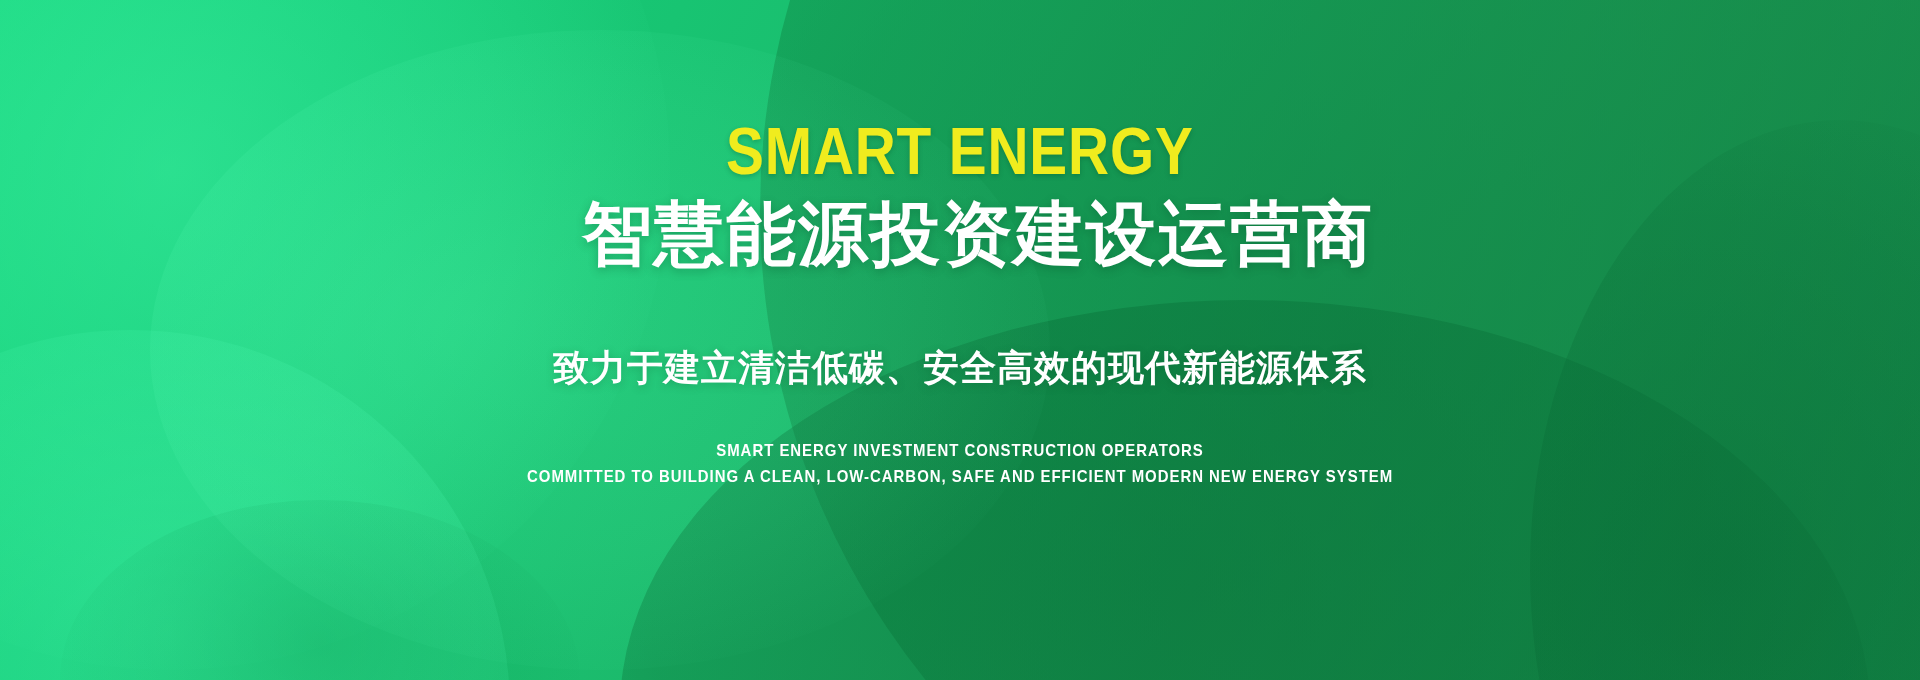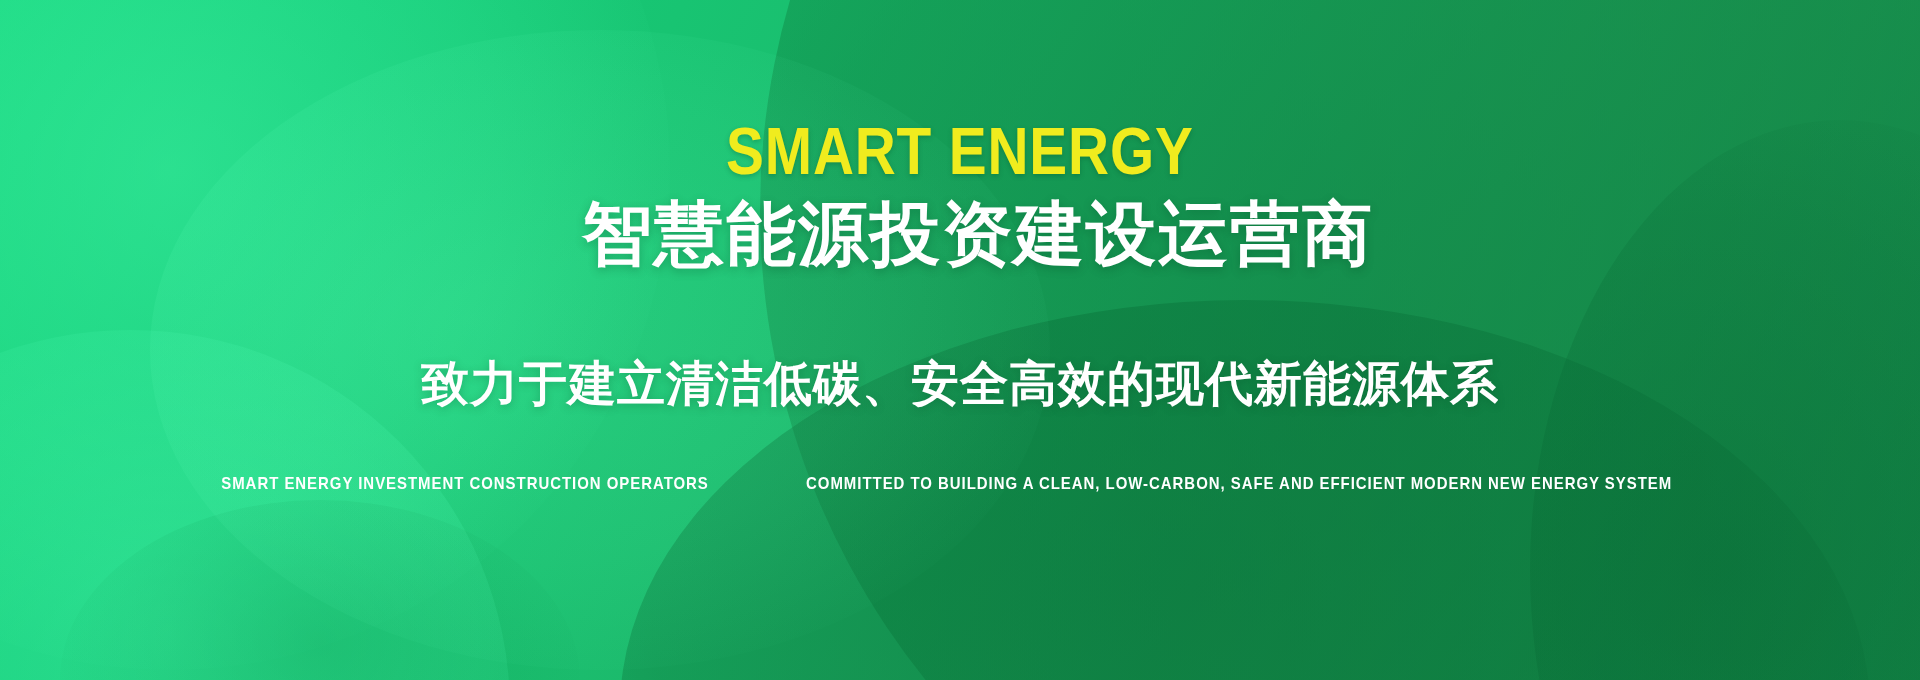--- a/index.html
+++ b/index.html
@@ -158,32 +158,32 @@
     letter-spacing: 2px;
     color: #ffffff;
     text-shadow: 0 3px 10px rgba(0,70,35,0.30);
     white-space: nowrap;
     margin-left: 36px;
   }
 
   .subhead-cn {
     font-family: "Liberation Sans", "DejaVu Sans", sans-serif;
     font-weight: 700;
-    font-size: 48px;
+    font-size: 36px;
     line-height: 1.1;
     letter-spacing: 1px;
     color: #ffffff;
     text-shadow: 0 2px 8px rgba(0,70,35,0.26);
     white-space: nowrap;
   }
 
   .caption-block {
     margin-top: 22px;
     display: flex;
-    flex-direction: row;
+    flex-direction: column;
     align-items: center;
     gap: 5px;
   }
   .caption-en {
     font-family: "Liberation Sans Narrow", "Liberation Sans", "DejaVu Sans Condensed", sans-serif;
     font-weight: 700;
     font-size: 17px;
     line-height: 1.25;
     letter-spacing: 1.1px;
     color: #ffffff;

